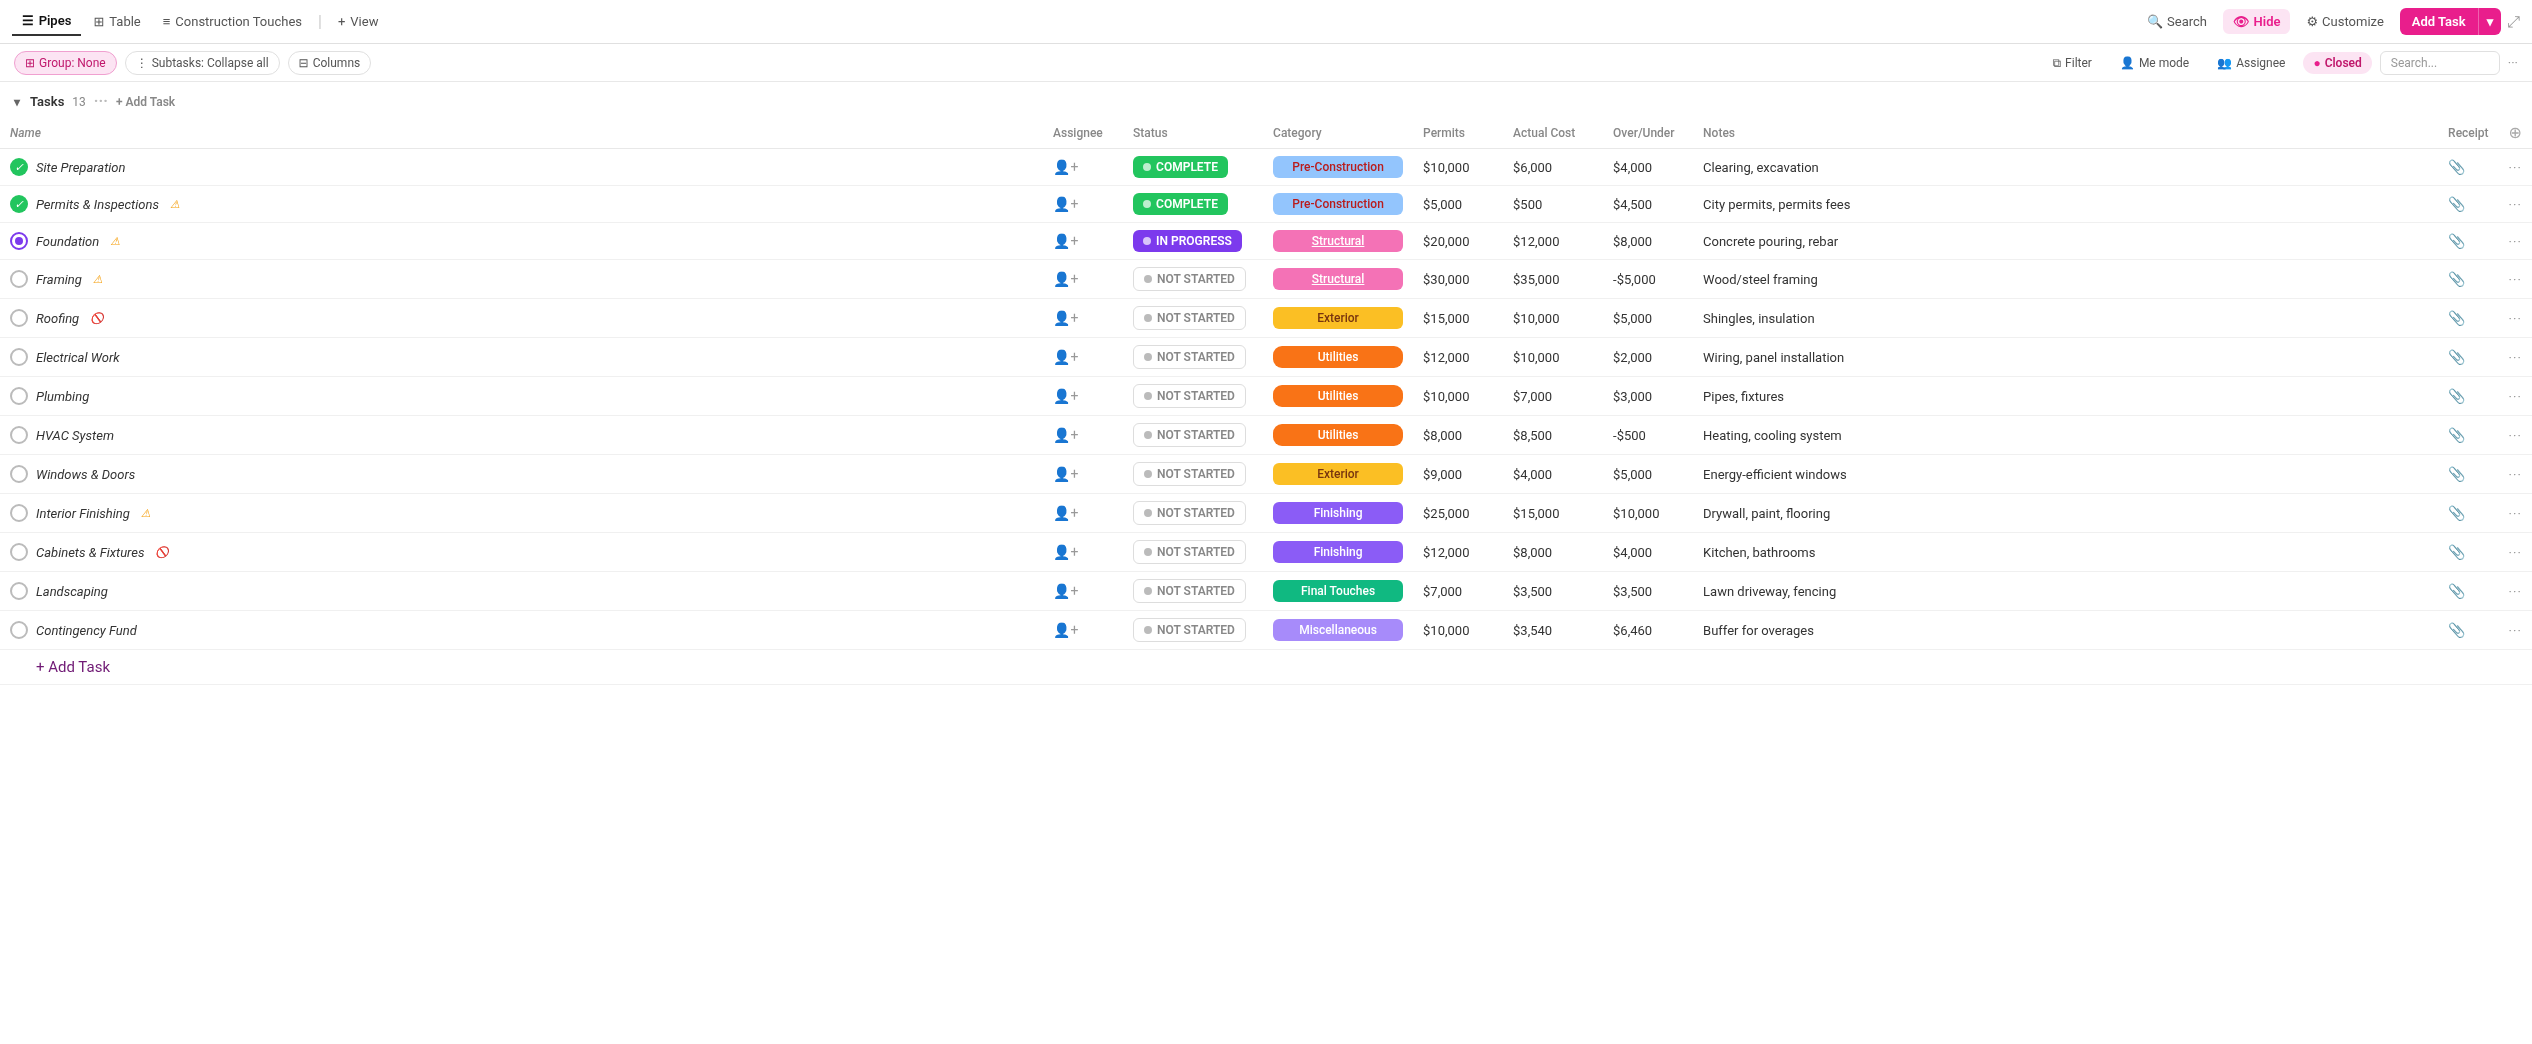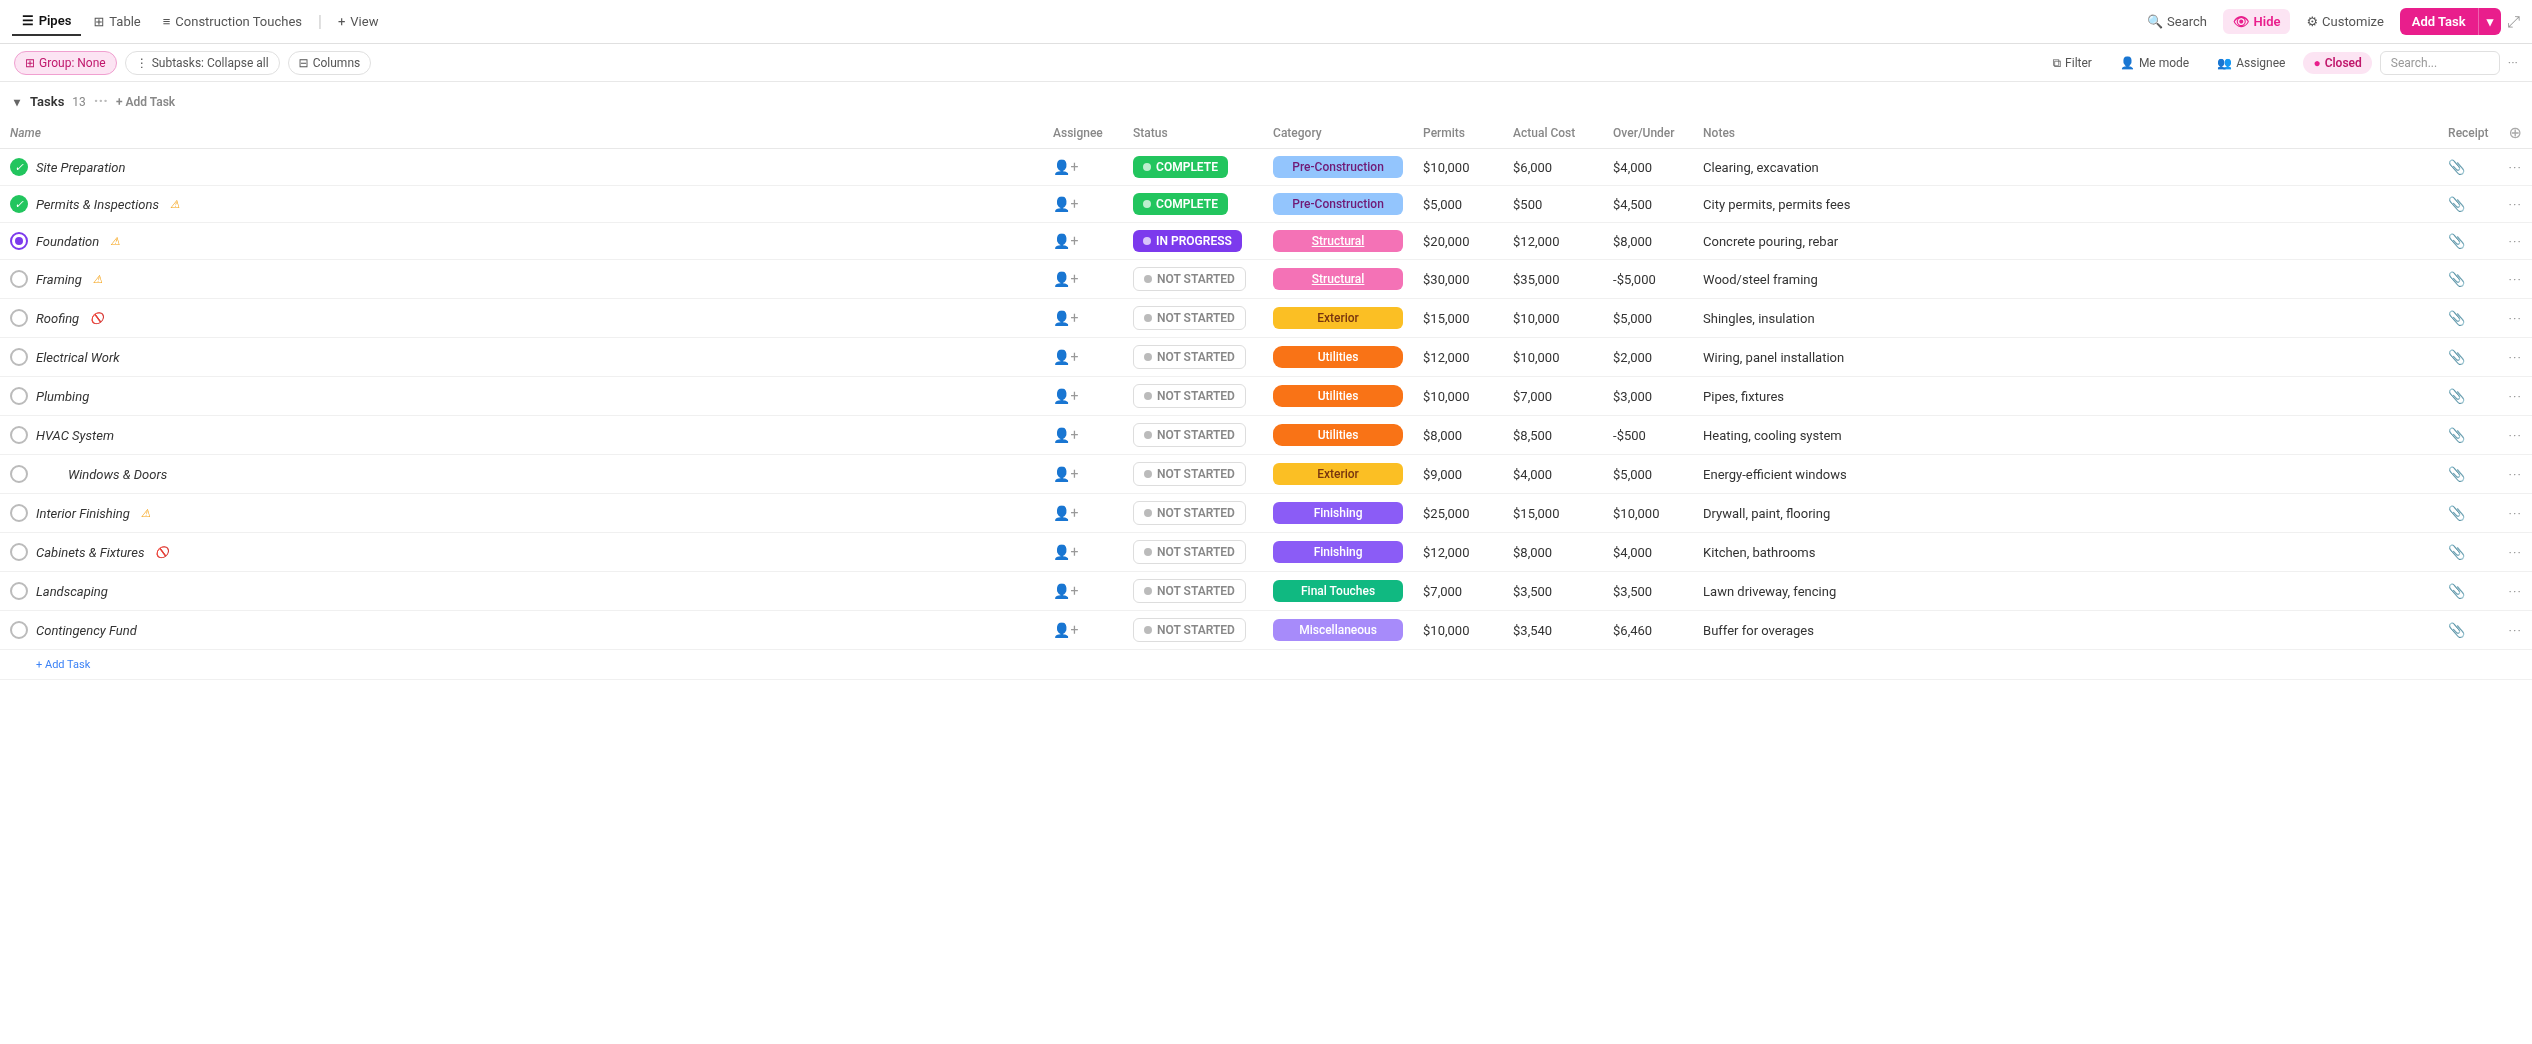--- a/index.html
+++ b/index.html
@@ -94,34 +94,34 @@
       padding: 4px 10px; border-radius: 6px; font-size: 12px; font-weight: 600; white-space: nowrap;
     }
     .status-complete { background: #22c55e; color: #fff; }
     .status-in-progress { background: #7c3aed; color: #fff; }
     .status-not-started { background: transparent; color: #888; border: 1px solid #ddd; }
 
     .category-badge {
       display: inline-block; padding: 4px 14px; border-radius: 6px;
       font-size: 12px; font-weight: 500; color: #fff; text-align: center; white-space: nowrap; width: 100%;
     }
-    .cat-pre { background: #93c5fd; color: #701a75; }
+    .cat-pre { background: #93c5fd; color: #b91c1c; }
     .cat-structural { background: #f472b6; text-decoration: underline; }
     .cat-exterior { background: #fbbf24; color: #78350f; }
     .cat-utilities { background: #f97316; border-radius: 9px; }
     .cat-finishing { background: #8b5cf6; }
     .cat-final { background: #10b981; }
     .cat-misc { background: #a78bfa; }
 
     .assignee-icon { color: #999; font-size: 14px; cursor: pointer; }
     .warn-icon { color: #f59e0b; font-size: 11px; margin-left: 3px; }
     .dots { color: #999; cursor: pointer; letter-spacing: 1px; }
     .clip-icon { color: #bbb; font-size: 14px; }
 
-    .add-task-row td { color: #3b82f6; font-size: 11px; cursor: pointer; padding: 8px 10px 8px 36px; }
+    .add-task-row td { color: #701a75; font-size: 15px; cursor: pointer; padding: 8px 10px 8px 36px; }
 
     .chevron-down { font-size: 12px; color: #666; margin-right: 2px; cursor: pointer; }
   </style>
 </head>
 <body>
 
 <div class="top-nav">
   <div class="nav-item active">
     <span>☰</span>
     <span>Pipes</span>
@@ -476,21 +476,21 @@
       <span class="clip-icon">📎</span>
     </td>
     <td class="col-dots">
       <span class="dots">···</span>
     </td>
   </tr>
         <tr>
     <td class="col-name">
       <div class="task-name-cell">
         <span class="task-icon not-started" style="width:18px; height:18px; border-radius:50%; border:2px solid #bbb; display:inline-flex; align-items:center; justify-content:center; background:transparent;"></span>
-        <span style="cursor:pointer;margin-left:32px;">Windows &amp; Doors</span>
+        <span style="cursor:pointer;">Windows &amp; Doors</span>
 
       </div>
     </td>
     <td class="col-assignee">
       <span class="assignee-icon">👤+</span>
     </td>
     <td class="col-status">
       <span class="status-badge status-not-started">
       <span style="width:8px;height:8px;border-radius:50%;background:#bbb;display:inline-block;"></span>
       NOT STARTED

